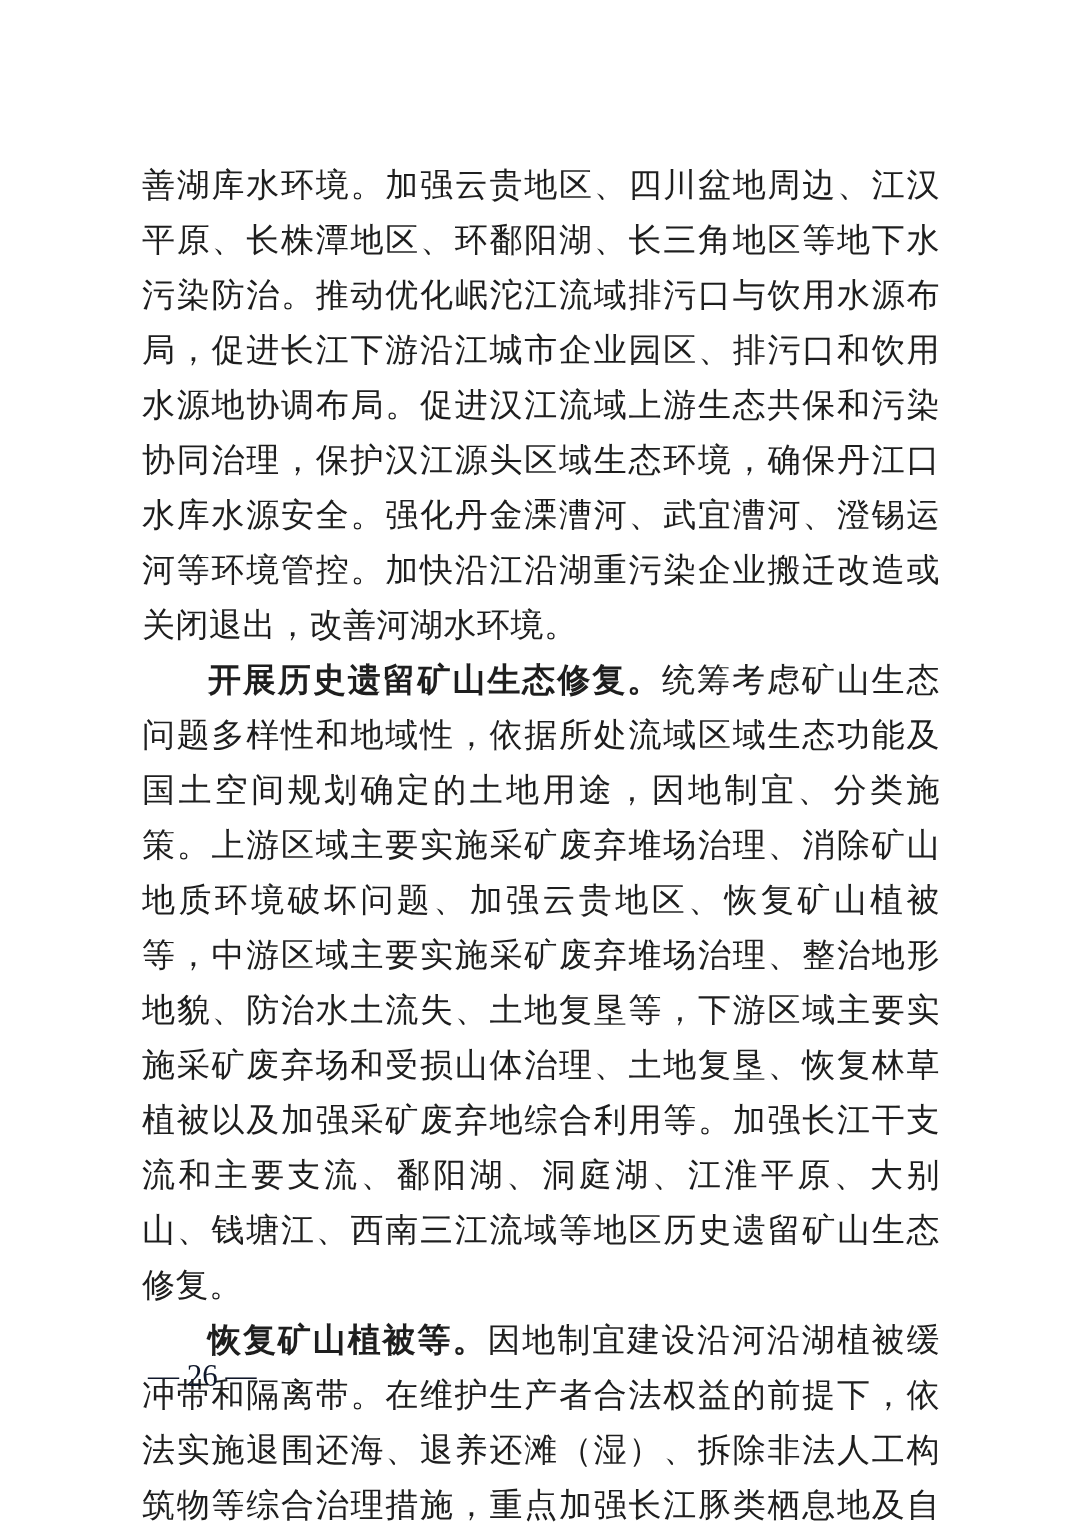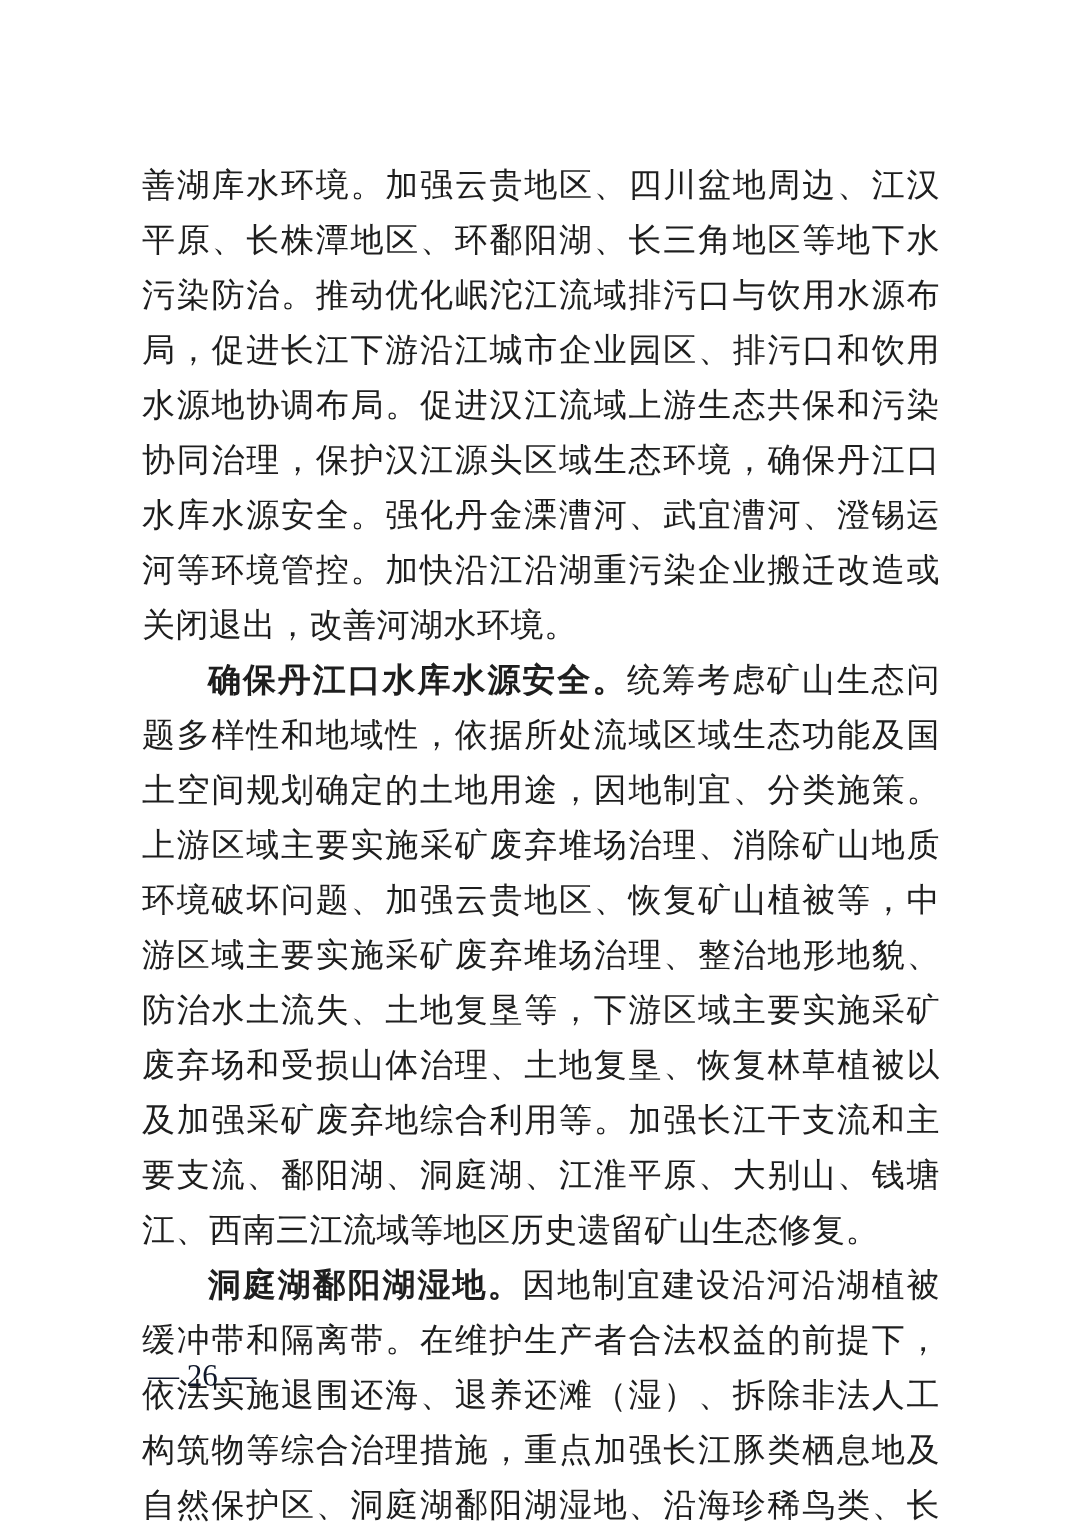--- a/index.html
+++ b/index.html
@@ -48,20 +48,20 @@
   }
 </style>
 </head>
 <body>
 
 <div class="page">
   <div class="content">
 
     <p class="para"><span>善湖库水环境。加强云贵地区、四川盆地周边、江汉平原、长株潭地区、环鄱阳湖、长三角地区等地下水污染防治。推动优化岷沱江流域排污口与饮用水源布局，促进长江下游沿江城市企业园区、排污口和饮用水源地协调布局。促进汉江流域上游生态共保和污染协同治理，保护汉江源头区域生态环境，确保丹江口水库水源安全。强化丹金溧漕河、武宜漕河、澄锡运河等环境管控。加快沿江沿湖重污染企业搬迁改造或关闭退出，改善河湖水环境。</span></p>
 
-    <p class="para indent"><strong class="lead">确保丹江口水库水源安全。</strong><span>统筹考虑矿山生态问题多样性和地域性，依据所处流域区域生态功能及国土空间规划确定的土地用途，因地制宜、分类施策。上游区域主要实施采矿废弃堆场治理、消除矿山地质环境破坏问题、加强云贵地区、恢复矿山植被等，中游区域主要实施采矿废弃堆场治理、整治地形地貌、防治水土流失、土地复垦等，下游区域主要实施采矿废弃场和受损山体治理、土地复垦、恢复林草植被以及加强采矿废弃地综合利用等。加强长江干支流和主要支流、鄱阳湖、洞庭湖、江淮平原、大别山、钱塘江、西南三江流域等地区历史遗留矿山生态修复。</span></p>
+    <p class="para indent"><strong class="lead">开展历史遗留矿山生态修复。</strong><span>统筹考虑矿山生态问题多样性和地域性，依据所处流域区域生态功能及国土空间规划确定的土地用途，因地制宜、分类施策。上游区域主要实施采矿废弃堆场治理、消除矿山地质环境破坏问题、加强云贵地区、恢复矿山植被等，中游区域主要实施采矿废弃堆场治理、整治地形地貌、防治水土流失、土地复垦等，下游区域主要实施采矿废弃场和受损山体治理、土地复垦、恢复林草植被以及加强采矿废弃地综合利用等。加强长江干支流和主要支流、鄱阳湖、洞庭湖、江淮平原、大别山、钱塘江、西南三江流域等地区历史遗留矿山生态修复。</span></p>
 
-    <p class="para indent"><strong class="lead">洞庭湖鄱阳湖湿地。</strong><span>因地制宜建设沿河沿湖植被缓冲带和隔离带。在维护生产者合法权益的前提下，依法实施退围还海、退养还滩（湿）、拆除非法人工构筑物等综合治理措施，重点加强长江豚类栖息地及自然保护区、洞庭湖鄱阳湖湿地、沿海珍稀鸟类、长江干支流水产种质资源保护区及珍稀特有鱼类栖息地、饮用水源地等被侵占岸段的修复治理。开展蓝色海湾整治行动，实施受损和退化</span></p>
+    <p class="para indent"><strong class="lead">恢复矿山植被等。</strong><span>因地制宜建设沿河沿湖植被缓冲带和隔离带。在维护生产者合法权益的前提下，依法实施退围还海、退养还滩（湿）、拆除非法人工构筑物等综合治理措施，重点加强长江豚类栖息地及自然保护区、洞庭湖鄱阳湖湿地、沿海珍稀鸟类、长江干支流水产种质资源保护区及珍稀特有鱼类栖息地、饮用水源地等被侵占岸段的修复治理。开展蓝色海湾整治行动，实施受损和退化</span></p>
 
   </div>
 
   <div class="page-number">— 26 —</div>
 </div>
 
 </body></html>

